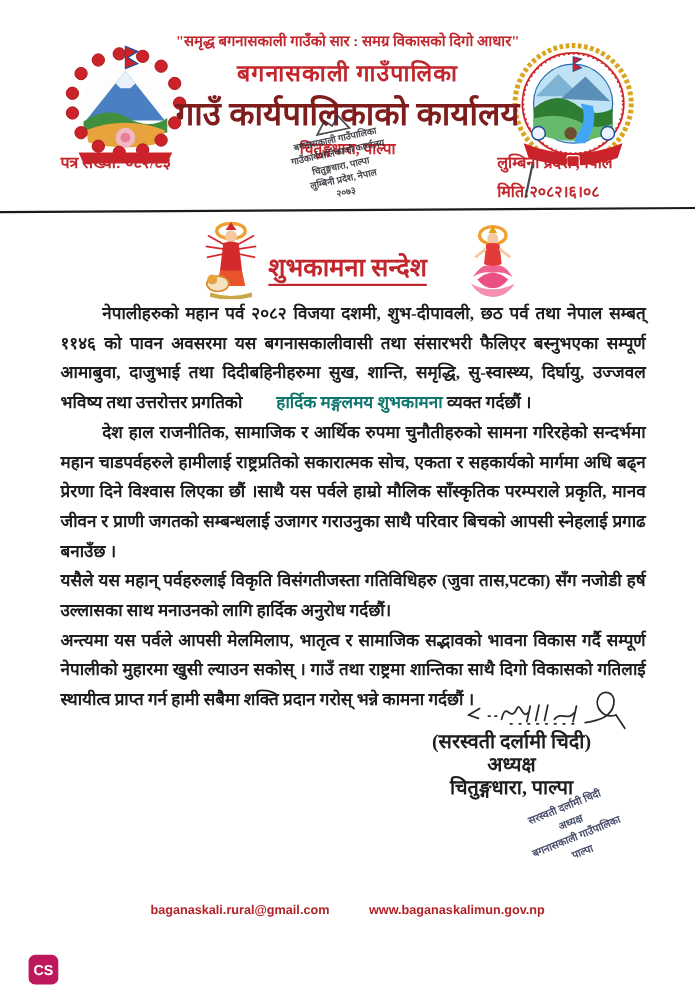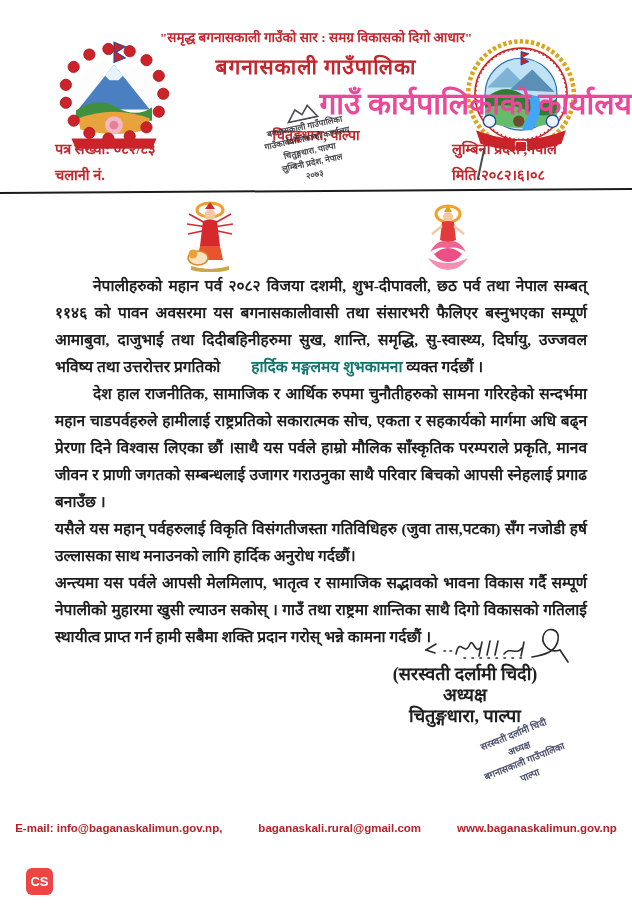--- a/index.html
+++ b/index.html
@@ -7,22 +7,22 @@
     position:relative;width:632px;height:910px;background:#ffffff;overflow:hidden;
     font-family:"Liberation Serif","DejaVu Serif",serif;color:#222;
   }
   
   .quote{position:absolute;top:28px;left:0;width:100%;text-align:center;
     font-size:13.5px;font-weight:bold;color:#c1272d;}
   .logo-left{position:absolute;top:40px;left:58px;width:112px;height:112px;}
   .logo-right{position:absolute;top:38px;left:464px;width:114px;height:118px;}
   .title1{position:absolute;top:52px;left:0;width:100%;text-align:center;
     font-size:21px;font-weight:bold;color:#c1272d;letter-spacing:1px;}
-  .title2{position:absolute;top:82px;left:0;width:100%;text-align:right;
-    font-size:30px;font-weight:bold;color:#ec4899;}
+  .title2{position:absolute;top:82px;left:0;width:100%;text-align:center;
+    font-size:30px;font-weight:bold;color:#7f1d1d;}
   .address-line{position:absolute;top:125px;left:0;width:100%;text-align:center;
     font-size:14px;font-weight:bold;color:#c1272d;}
   .meta-left{position:absolute;top:136px;left:55px;font-size:14.5px;font-weight:bold;
     color:#c1272d;line-height:26px;}
   .meta-right{position:absolute;top:136px;left:452px;font-size:14.5px;font-weight:bold;
     color:#c1272d;line-height:26px;}
   .office-stamp{
     position:absolute;top:104px;left:238px;width:140px;
     transform:rotate(-12deg);color:rgba(45,45,52,.88);
     font-size:8.5px;font-weight:bold;text-align:center;line-height:1.45;
@@ -50,21 +50,21 @@
   .sig-scribble{display:block;margin:0 auto -2px 90px;}
   .sig-stamp{position:absolute;top:726px;left:432px;width:180px;
     transform:rotate(-22deg);color:rgba(54,60,92,.9);
     font-size:9.5px;font-weight:bold;text-align:center;line-height:1.55;}
   
   .footer-emails{position:absolute;top:822px;left:0;width:100%;
     display:flex;justify-content:center;gap:36px;
     font-family:"Liberation Sans","DejaVu Sans",sans-serif;
     font-size:11.5px;font-weight:bold;color:#b22227;}
   .camscanner{position:absolute;top:868px;left:26px;display:flex;align-items:center;gap:10px;}
-  .cs-badge{width:27px;height:27px;border-radius:6px;background:#ef4444;
+  .cs-badge{width:27px;height:27px;border-radius:6px;background:#be185d;
     color:#ffffff;font-family:"Liberation Sans",sans-serif;font-size:13px;font-weight:bold;
     display:flex;align-items:center;justify-content:center;}
   .cs-text{font-family:"Liberation Sans","DejaVu Sans",sans-serif;
     font-size:21px;color:#b9b9b9;}
 </style>
 </head>
 <body>
 
 <div class="page">
 
@@ -118,21 +118,20 @@
     <path d="M10,82 Q50,98 90,82 L86,94 Q50,106 14,94 Z" fill="#cc2229"></path>
     <rect x="45" y="92" width="10" height="9" rx="1.5" fill="#cc2229" stroke="#ffffff" stroke-width="1"></rect>
   </svg>
 
   <div class="title1">बगनासकाली गाउँपालिका</div>
   <div class="title2">गाउँ कार्यपालिकाको कार्यालय</div>
   <div class="address-line">चितुङ्गधारा, पाल्पा</div>
 
   <div class="meta-left">
     <div>पत्र संख्या: ०८२/८३</div>
-    <div>चलानी नं.</div>
   </div>
   <div class="meta-right">
     <div>लुम्बिनी प्रदेश ,नेपाल</div>
     <div>मिति:२०८२।६।०८</div>
   </div>
 
   <div class="office-stamp">
     <svg class="peak" width="34" height="16" viewBox="0 0 34 16" aria-hidden="true">
       <path d="M2,15 L11,4 L17,10 L24,2 L32,15 Z" fill="none" stroke="rgba(45,45,52,.85)" stroke-width="1.6"></path>
     </svg>
@@ -169,20 +168,23 @@
     <circle cx="24" cy="15" r="5" fill="#f6c89f"></circle>
     <polygon points="20,10 24,3 28,10" fill="#e0a413"></polygon>
     <path d="M18,20 Q24,18 30,20 L32,38 Q24,42 16,38 Z" fill="#e33a3a"></path>
     <line x1="18" y1="24" x2="8" y2="32" stroke="#f6c89f" stroke-width="2.4"></line>
     <line x1="30" y1="24" x2="40" y2="32" stroke="#f6c89f" stroke-width="2.4"></line>
     <path d="M6,50 Q14,36 24,40 Q34,36 42,50 Q34,44 24,46 Q14,44 6,50 Z" fill="#f06292"></path>
     <path d="M10,52 Q24,40 38,52 Q32,60 24,60 Q16,60 10,52 Z" fill="#ec4f86"></path>
     <path d="M4,56 Q24,66 44,56 Q36,68 24,68 Q12,68 4,56 Z" fill="#f48fb1"></path>
   </svg>
 
+  <div class="heading">
+    <span>शुभकामना सन्देश</span>
+  </div>
 
   <div class="body-text">
     <p class="indent"><span>नेपालीहरुको महान पर्व २०८२ विजया दशमी, शुभ-दीपावली, छठ पर्व तथा नेपाल सम्बत् ११४६ को पावन अवसरमा यस बगनासकालीवासी तथा संसारभरी फैलिएर बस्नुभएका सम्पूर्ण आमाबुवा, दाजुभाई तथा दिदीबहिनीहरुमा सुख, शान्ति, समृद्धि, सु-स्वास्थ्य, दिर्घायु, उज्जवल भविष्य तथा उत्तरोत्तर प्रगतिको </span><span class="hl">हार्दिक मङ्गलमय शुभकामना</span><span> व्यक्त गर्दछौं ।</span></p>
     <p class="indent">देश हाल राजनीतिक, सामाजिक र आर्थिक रुपमा चुनौतीहरुको सामना गरिरहेको सन्दर्भमा महान चाडपर्वहरुले हामीलाई राष्ट्रप्रतिको सकारात्मक सोच, एकता र सहकार्यको मार्गमा अधि बढ्न प्रेरणा दिने विश्वास लिएका छौं ।साथै यस पर्वले हाम्रो मौलिक साँस्कृतिक परम्पराले प्रकृति, मानव जीवन र प्राणी जगतको सम्बन्धलाई उजागर गराउनुका साथै परिवार बिचको आपसी स्नेहलाई प्रगाढ बनाउँछ ।</p>
     <p>यसैले यस महान् पर्वहरुलाई विकृति विसंगतीजस्ता गतिविधिहरु (जुवा तास,पटका) सँग नजोडी हर्ष उल्लासका साथ मनाउनको लागि हार्दिक अनुरोध गर्दछौं।</p>
     <p>अन्त्यमा यस पर्वले आपसी मेलमिलाप, भातृत्व र सामाजिक सद्भावको भावना विकास गर्दै सम्पूर्ण नेपालीको मुहारमा खुसी ल्याउन सकोस् । गाउँ तथा राष्ट्रमा शान्तिका साथै दिगो विकासको गतिलाई स्थायीत्व प्राप्त गर्न हामी सबैमा शक्ति प्रदान गरोस् भन्ने कामना गर्दछौं ।</p>
   </div>
 
   <div class="sig-block">
     <svg class="sig-scribble" width="165" height="42" viewBox="0 0 165 42" aria-hidden="true">
@@ -207,21 +209,20 @@
   </div>
 
   <div class="sig-stamp">
     <div>सरस्वती दर्लामी चिदी</div>
     <div>अध्यक्ष</div>
     <div>बगनासकाली गाउँपालिका</div>
     <div>पाल्पा</div>
   </div>
 
   <div class="footer-emails">
-    <span>E-mail: info@baganaskalimun.gov.np,</span>
     <span>baganaskali.rural@gmail.com</span>
     <span>www.baganaskalimun.gov.np</span>
   </div>
 
   <div class="camscanner">
     <div class="cs-badge">CS</div>
   </div>
 
 </div>
 

